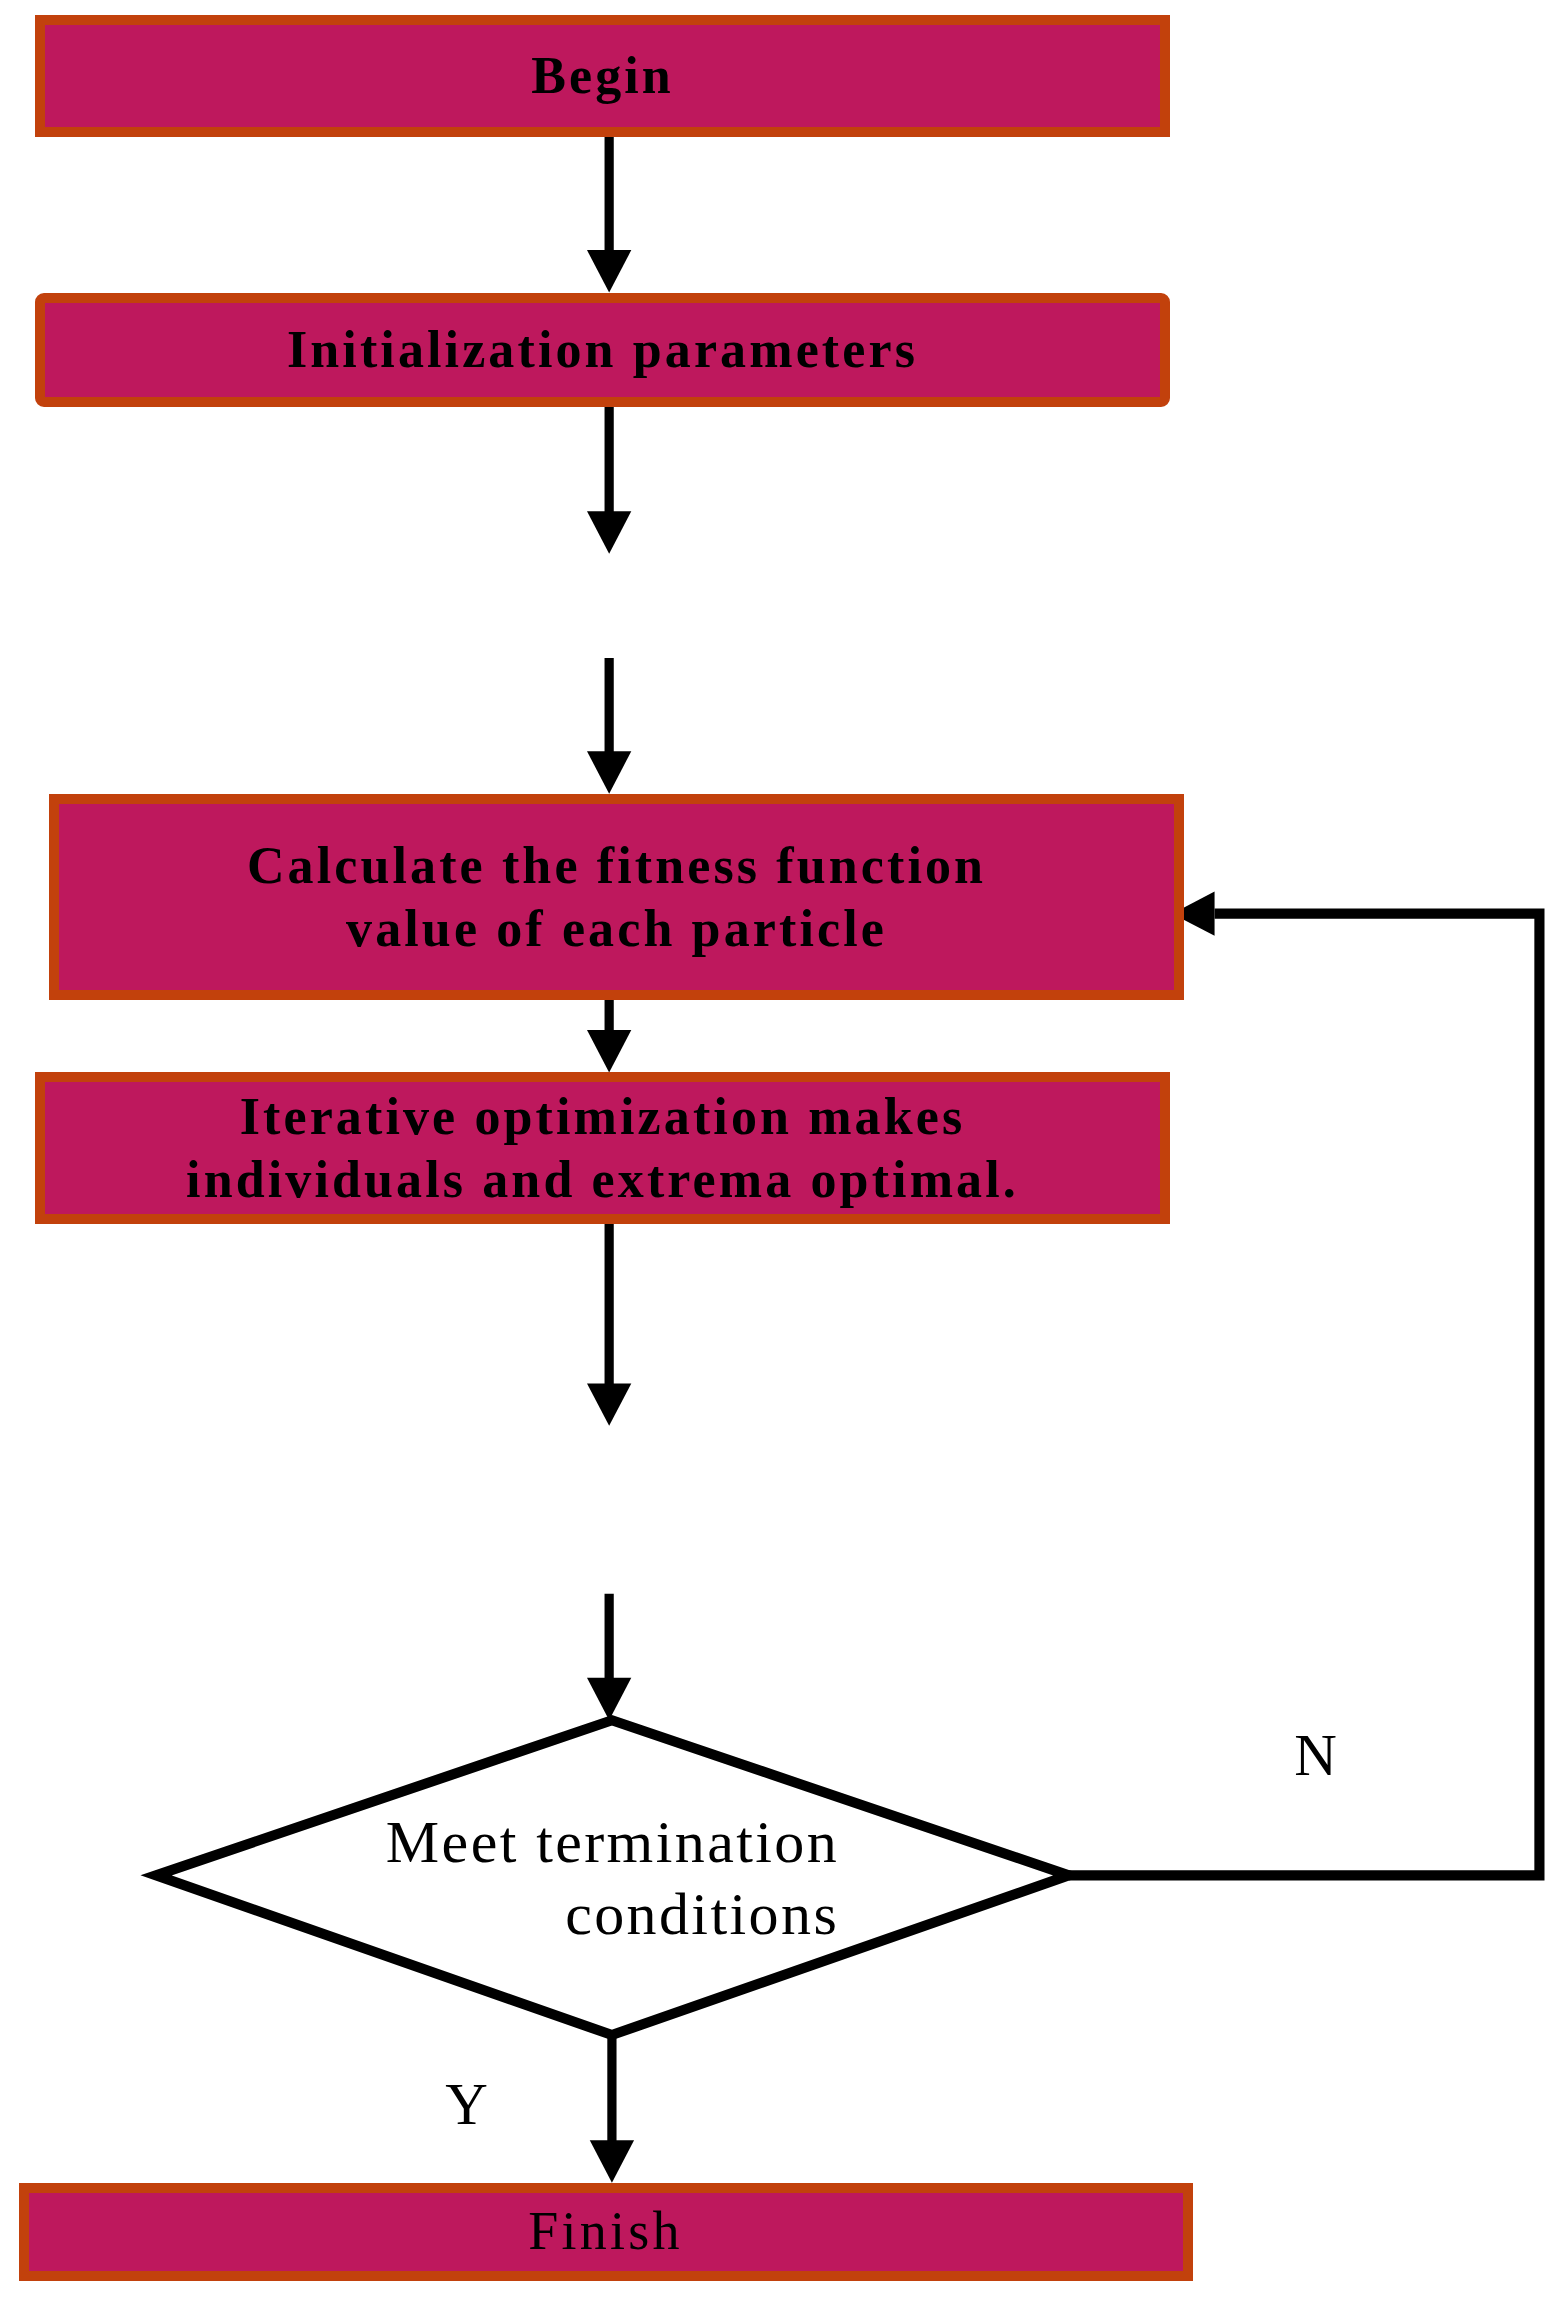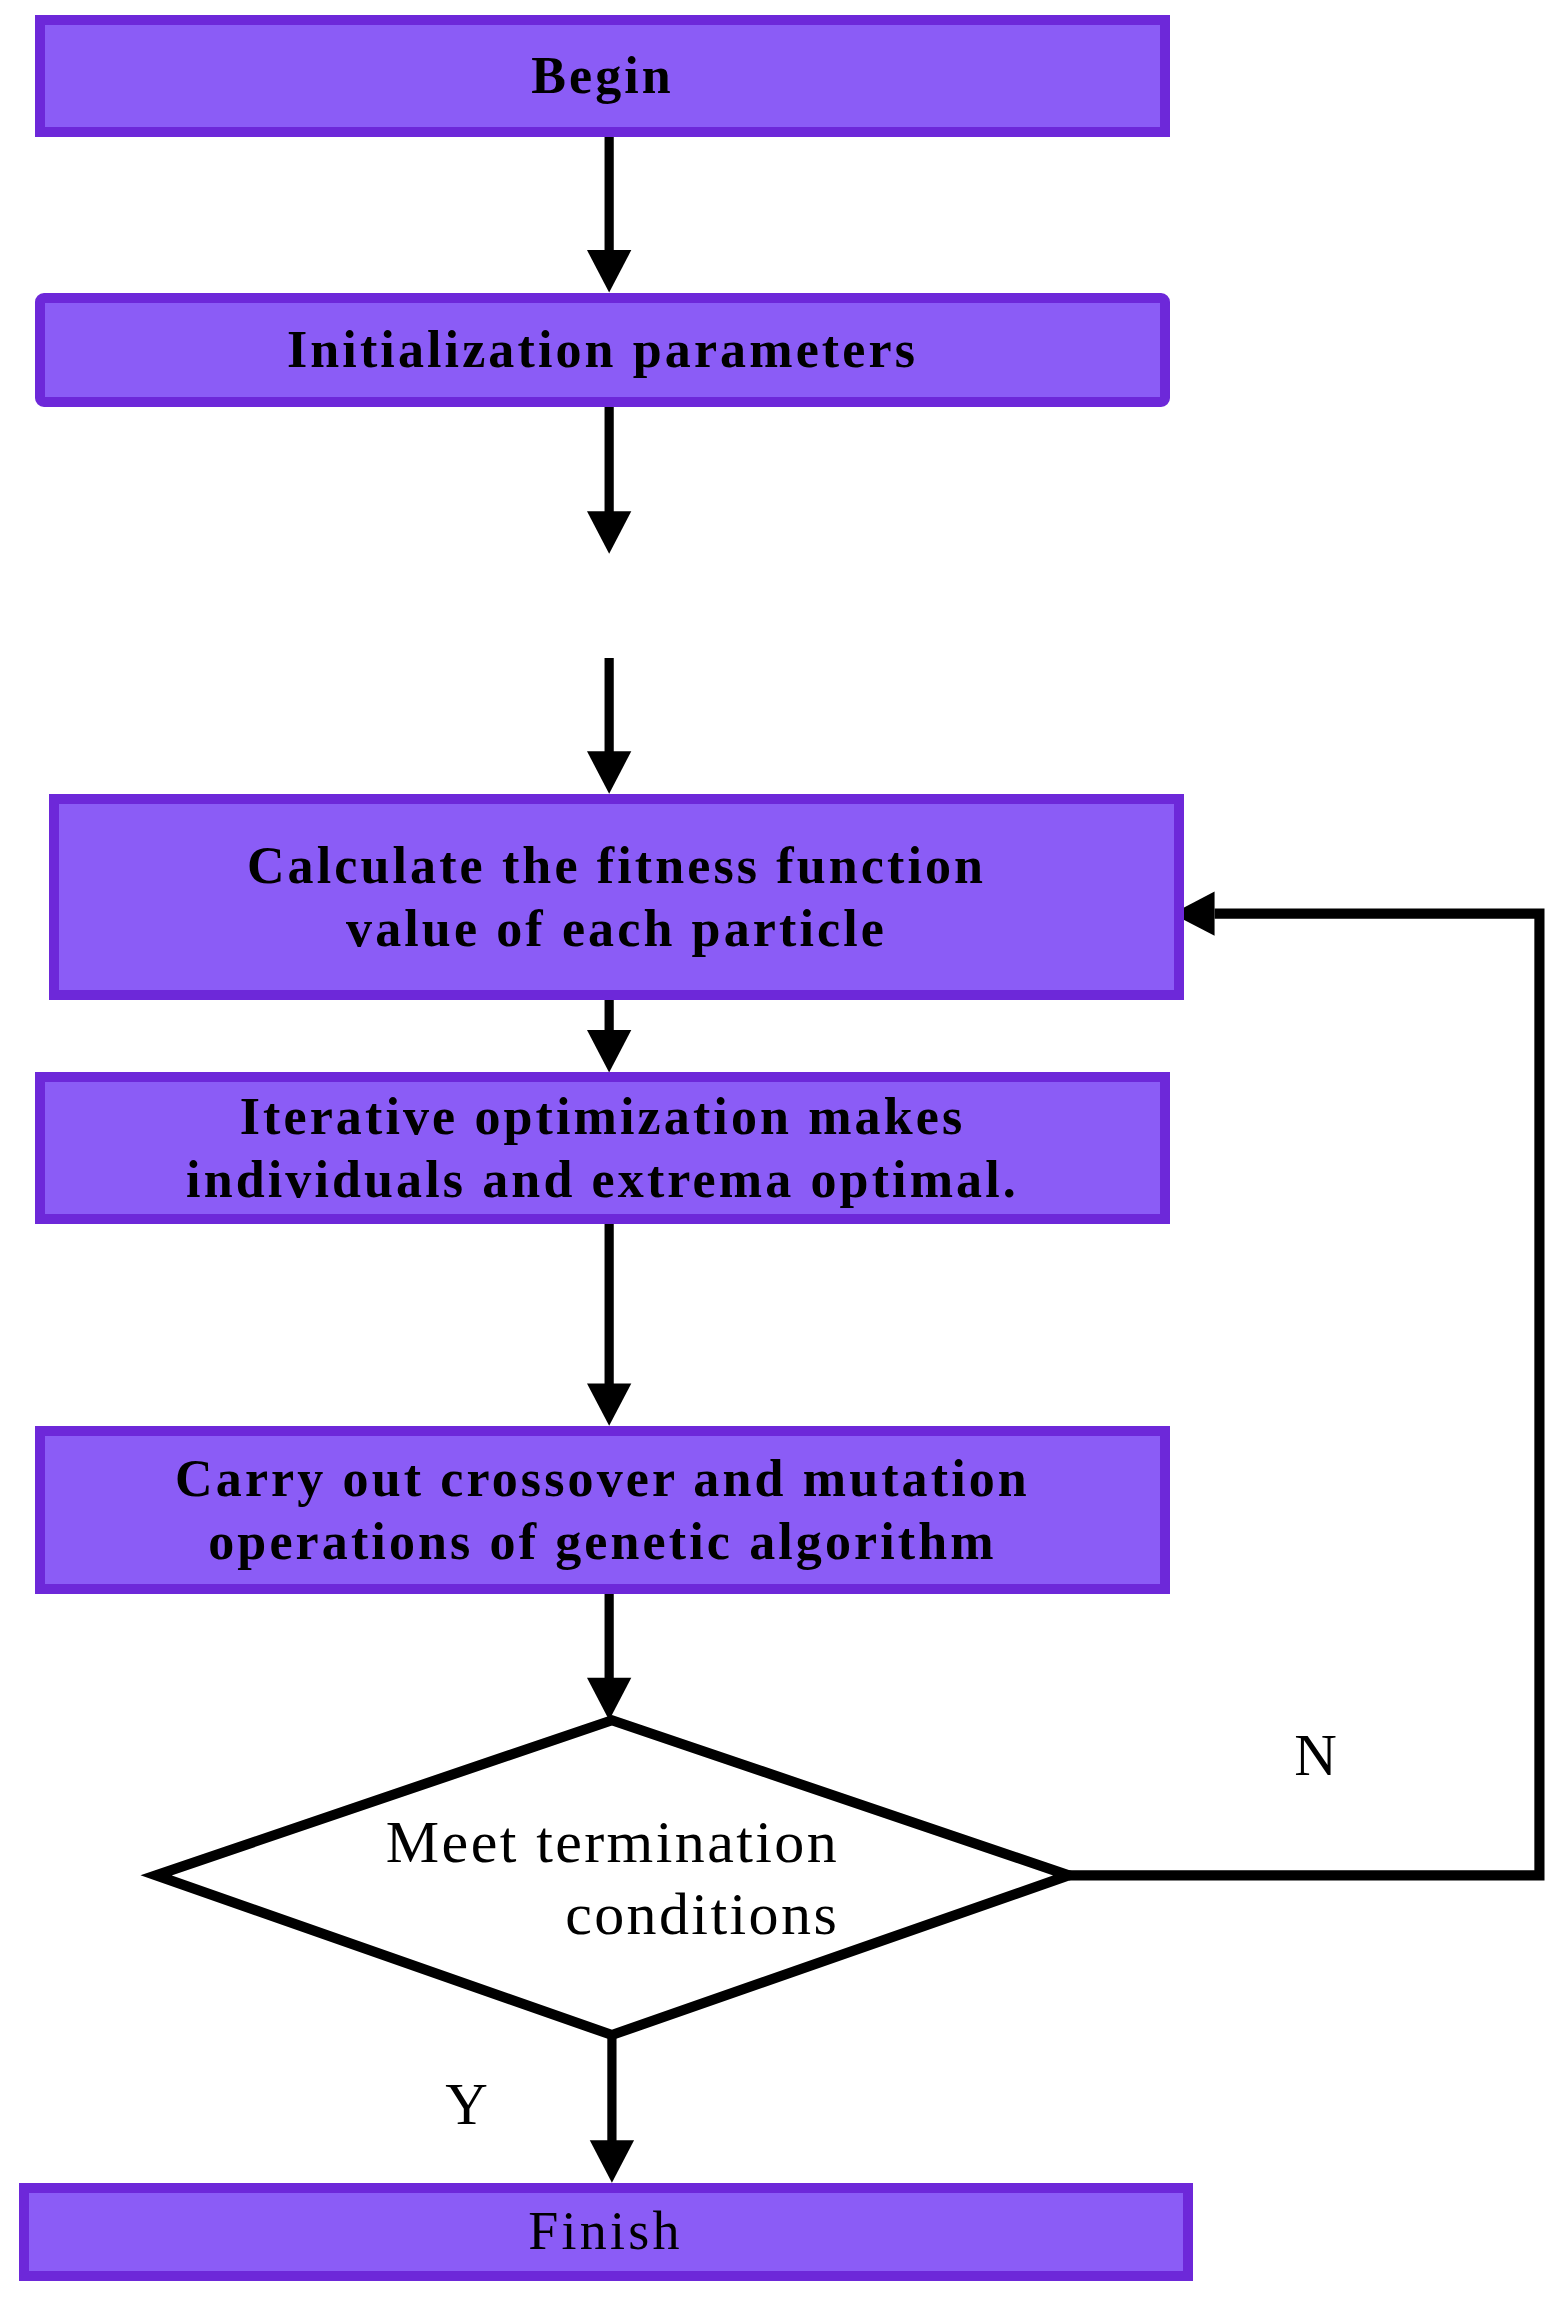--- a/index.html
+++ b/index.html
@@ -17,22 +17,22 @@
     overflow: hidden;
   }
   .canvas svg {
     position: absolute;
     left: 0;
     top: 0;
   }
   .node {
     position: absolute;
     box-sizing: border-box;
-    border: 10px solid #6d28d9;
-    background: #8b5cf6;
+    border: 10px solid #c2410c;
+    background: #be185d;
     display: flex;
     align-items: center;
     justify-content: center;
     text-align: center;
     white-space: pre-line;
     font-weight: bold;
     font-size: 52px;
     line-height: 1.22;
     letter-spacing: 0.06em;
   }
@@ -108,22 +108,20 @@
 
   <div class="node node-init-params">Initialization parameters</div>
 
 
   <div class="node node-calculate">Calculate the fitness function
 value of each particle</div>
 
   <div class="node node-iterative">Iterative optimization makes
 individuals and extrema optimal.</div>
 
-  <div class="node node-carry">Carry out crossover and mutation
-operations of genetic algorithm</div>
 
   <div class="diamond-label">Meet termination
 conditions</div>
 
   <div class="node node-finish">Finish</div>
 
   <div class="branch-label branch-label-yes">Y</div>
 
   <div class="branch-label branch-label-no">N</div>
 

